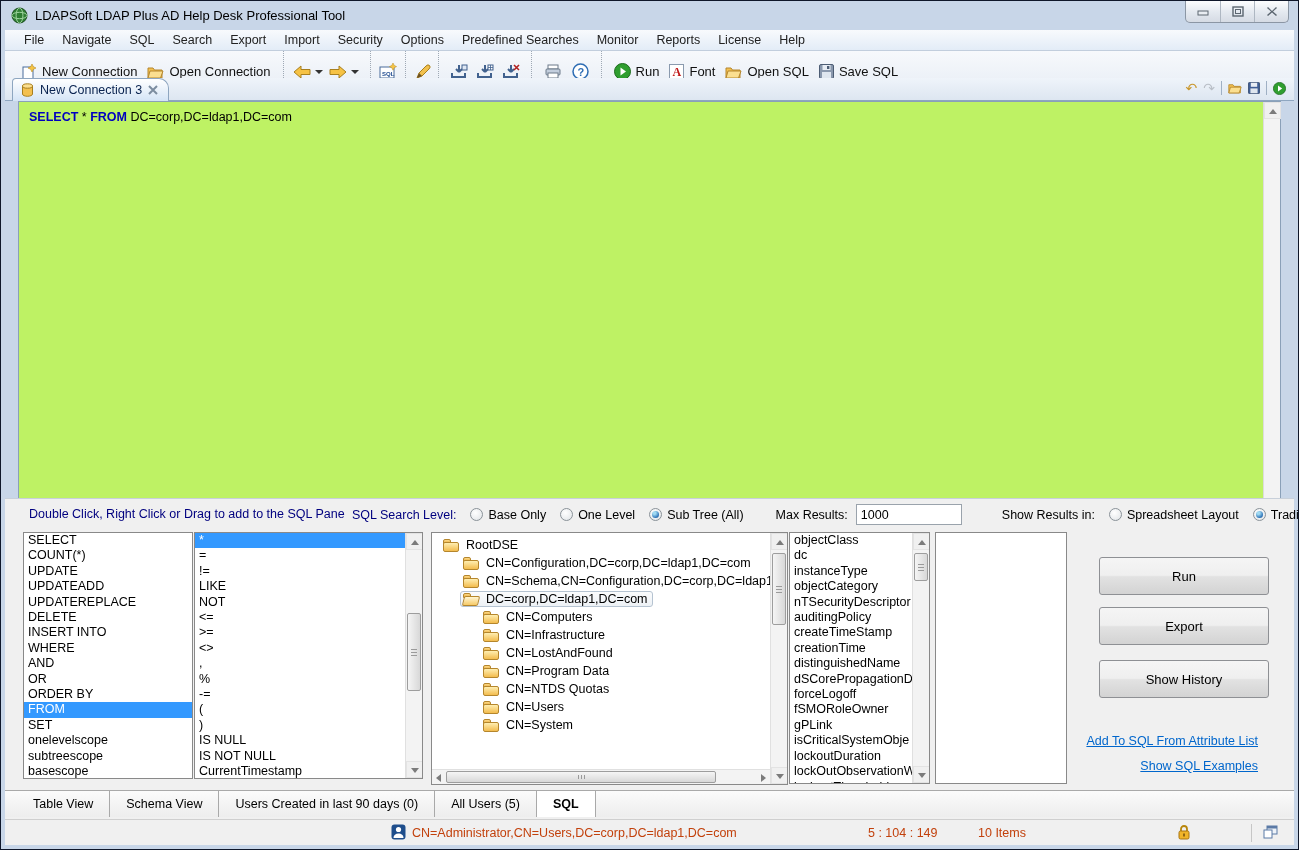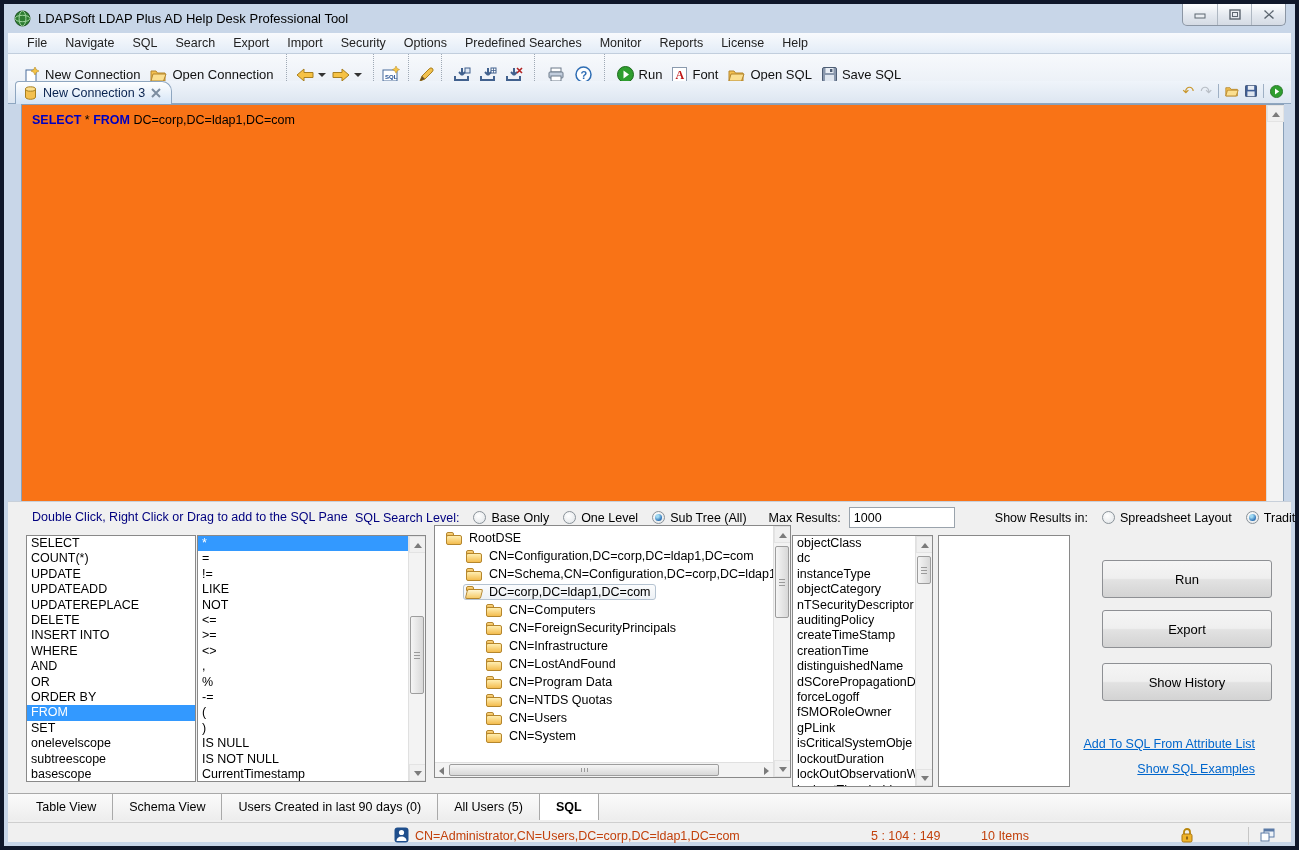--- a/index.html
+++ b/index.html
@@ -1,19 +1,19 @@
 <!DOCTYPE html>
 <html><head>
 <meta charset="utf-8">
 <style>
   * { margin:0; padding:0; box-sizing:border-box; }
   html,body { background:#9aa7b8; }
   body { font-family:"Liberation Sans", sans-serif; }
   .window { position:relative; width:1299px; height:850px; background:#c8d6e8;
-            border:4px solid #0f172a; overflow:hidden;padding-left:47px; }
+            border:1px solid #0f172a; overflow:hidden;padding-left:47px; }
 
   
   .titlebar { position:absolute; left:0; top:0; width:100%; height:29px; }
   .title-icon { position:absolute; left:10px; top:6px; width:17px; height:17px; }
   .title-text { position:absolute; left:34px; top:7px; font-size:13px; color:#000; white-space:nowrap; }
   .winbtns { position:absolute; right:9px; top:0; display:flex; border:1px solid #8b96a4;
              border-top:none; border-radius:0 0 5px 5px; overflow:hidden; background:linear-gradient(#fcfdfe,#e3e8ef 55%,#d5dbe4); }
   .winbtn { width:34px; height:21px; display:flex; align-items:center; justify-content:center; border-left:1px solid #aeb7c2; }
   .winbtn:first-child { border-left:none; }
 
@@ -38,21 +38,21 @@
   .etab { position:absolute; left:7px; top:0; height:23px; display:flex; align-items:center; gap:6px;
           padding:0 10px 0 8px; background:linear-gradient(#ffffff,#d4e4f6);
           border:1px solid #8ea6c0; border-bottom:none; border-radius:4px 10px 0 0; }
   .etab-label { font-size:12.5px; color:#08224f; white-space:nowrap; }
   .strip-icons { position:absolute; right:8px; top:3px; display:flex; align-items:center; gap:6px; }
   .strip-sep { width:1px; height:14px; background:#9fb0c4; }
   .mini { font-size:14px; line-height:14px; }
 
   
   .editor { position:absolute; left:17px; top:100px; width:1263px; height:461px;
-            background:#f97316; border:1px solid #8aa0b8; }
+            background:#bef264; border:1px solid #8aa0b8; }
   .editor-text { position:absolute; left:10px; top:8px; font-size:12.5px; white-space:pre; }
   .editor-text .kw { font-weight:bold; }
   .editor-vscroll { position:absolute; right:0; top:0; bottom:0; width:17px; background:#f3f3f3; border-left:1px solid #dcdcdc; }
   .sb-arrow { position:absolute; left:0; width:17px; height:17px; background:#f0f0f0; border:1px solid #e3e3e3; }
   .sb-arrow::after { content:""; position:absolute; left:4px; border-left:4px solid transparent; border-right:4px solid transparent; }
   .sb-up { top:0; } .sb-up::after { top:6px; border-bottom:5px solid #7b7b7b; }
   .sb-down { bottom:0; } .sb-down::after { top:6px; border-top:5px solid #7b7b7b; }
 
   
   .lower { position:absolute; left:4px; right:4px; top:497px; bottom:4px; background:#f0f0f0; border-top:1px solid #c8d0da; }
@@ -66,21 +66,21 @@
   .radio { width:13px; height:13px; border-radius:50%; border:1px solid #8a9299; background:radial-gradient(circle at 40% 35%,#ffffff,#dfe3e6); position:relative; flex:none; }
   .radio.checked::after { content:""; position:absolute; left:2px; top:2px; width:7px; height:7px; border-radius:50%;
                           background:radial-gradient(circle at 35% 30%,#9fd9f2 20%,#2f74b8 70%,#174a7e); }
   .rlabel { font-size:12.5px; color:#000; white-space:nowrap; }
   .maxres-input { width:106px; height:21px; border:1px solid #9aa3ac; font-size:12.5px; padding:0 4px; margin-left:8px; font-family:"Liberation Sans",sans-serif; }
 
   
   .pane { position:absolute; background:#fff; border:1px solid #898989; overflow:hidden; }
   .pane-keywords { left:18px; top:33px; width:170px; height:247px; }
   .pane-operators { left:189px; top:33px; width:229px; height:247px; padding-right:17px; }
-  .pane-tree { left:426px; top:23px; width:357px; height:253px; }
+  .pane-tree { left:426px; top:33px; width:357px; height:253px; }
   .pane-attrs { left:784px; top:33px; width:141px; height:252px; padding-right:17px; }
   .pane-empty { left:930px; top:33px; width:132px; height:252px; }
 
   .li { font-size:12.5px; line-height:15.4px; padding:0 4px; white-space:nowrap; color:#000; }
   .li.sel { background:#3399ff; color:#fff; }
 
   .vscroll { position:absolute; right:0; top:0; bottom:0; width:17px; background:#f3f3f3; border-left:1px solid #e0e0e0; }
   .thumb-v { position:absolute; left:1px; width:14px; background:linear-gradient(90deg,#f5f5f5,#d8d8d8); border:1px solid #9d9d9d; border-radius:2px; }
   .thumb-v::after { content:""; position:absolute; left:3px; right:3px; top:50%; height:1px; background:#9a9a9a; box-shadow:0 -3px 0 #9a9a9a, 0 3px 0 #9a9a9a; }
 
@@ -367,21 +367,21 @@
             </span>
             <span class="radio-item">
               <span class="radio"></span>
               <span class="rlabel">One Level</span>
             </span>
             <span class="radio-item">
               <span class="radio checked"></span>
               <span class="rlabel">Sub Tree (All)</span>
             </span>
           </span>
-        <span class="olabel blk" style="margin-left:22px;">Max Results:</span>
+        <span class="olabel blk" style="margin-left:32px;">Max Results:</span>
         <input class="maxres-input" value="1000" style="">
         <span class="olabel blk" style="margin-left:40px;">Show Results in:</span>
         <span id="show-results-radios" style="display:flex;align-items:center;">
             <span class="radio-item">
               <span class="radio"></span>
               <span class="rlabel">Spreadsheet Layout</span>
             </span>
             <span class="radio-item">
               <span class="radio checked"></span>
               <span class="rlabel">Traditional Ldap Layout</span>
@@ -473,29 +473,20 @@
               <span class="tlabel">DC=corp,DC=ldap1,DC=com</span>
             </span>
           </div>
           <div class="trow" style="padding-left: 48px;">
             <span class="trow-inner">
               <span class="fold">
                 <span class="ftab"></span>
                 <span class="fbody"></span>
               </span>
               <span class="tlabel">CN=Computers</span>
-            </span>
-          </div>
-          <div class="trow" style="padding-left: 48px;">
-            <span class="trow-inner">
-              <span class="fold">
-                <span class="ftab"></span>
-                <span class="fbody"></span>
-              </span>
-              <span class="tlabel">CN=ForeignSecurityPrincipals</span>
             </span>
           </div>
           <div class="trow" style="padding-left: 48px;">
             <span class="trow-inner">
               <span class="fold">
                 <span class="ftab"></span>
                 <span class="fbody"></span>
               </span>
               <span class="tlabel">CN=Infrastructure</span>
             </span>

